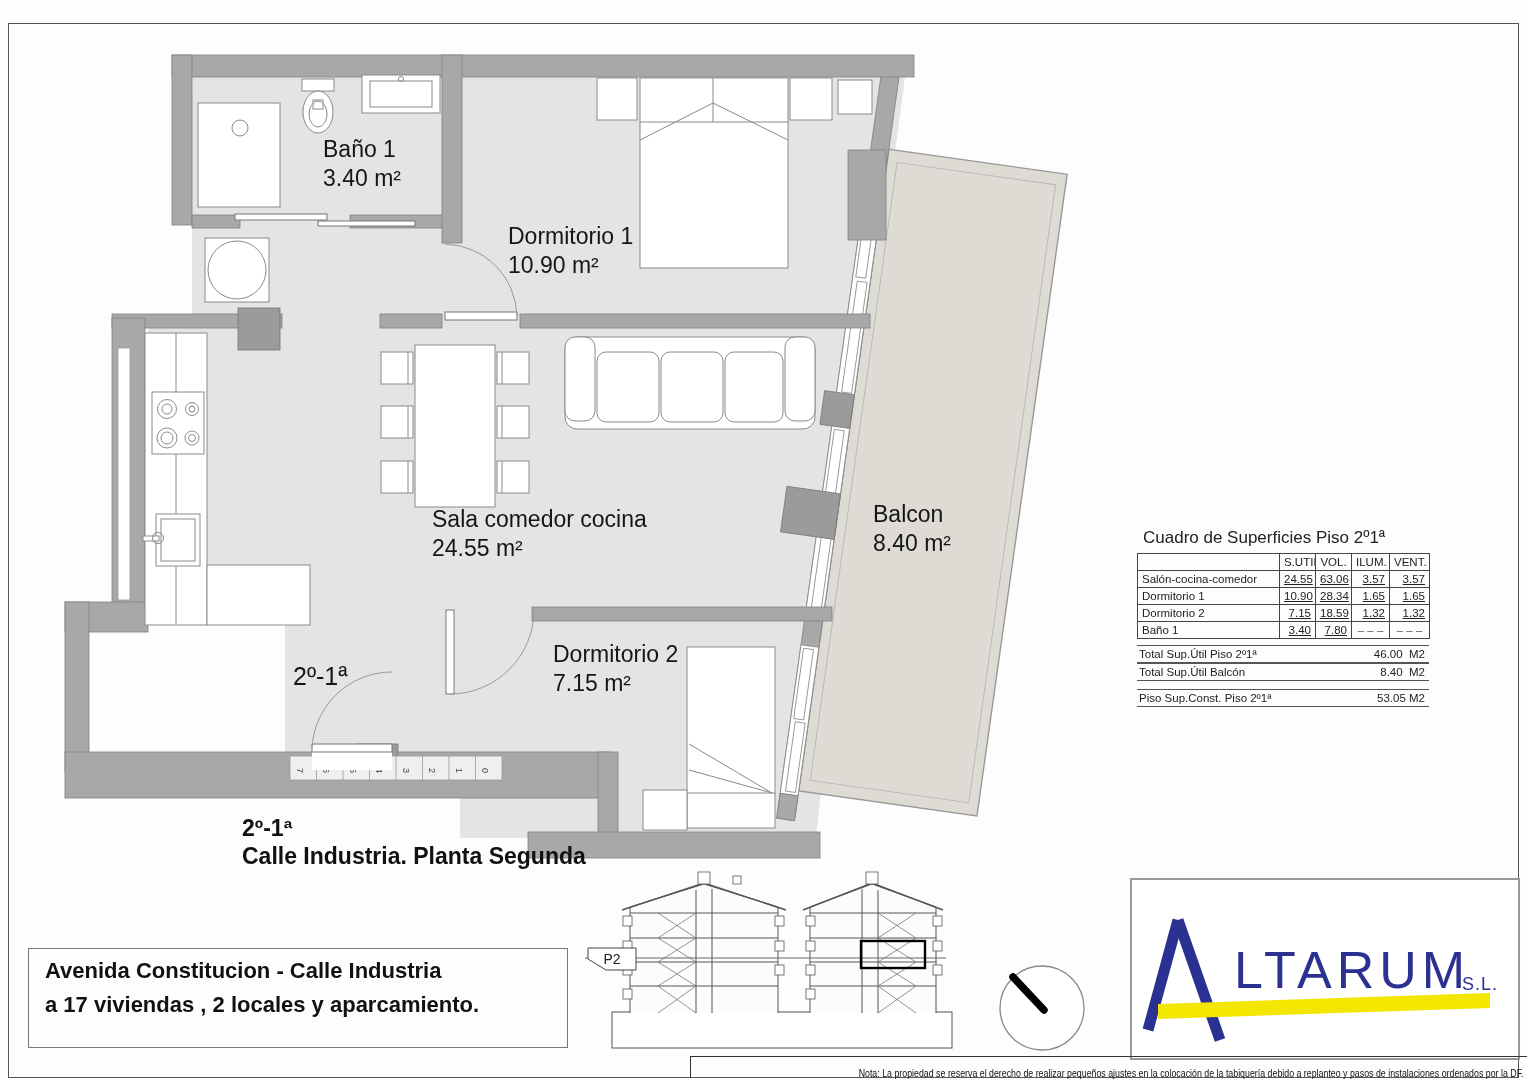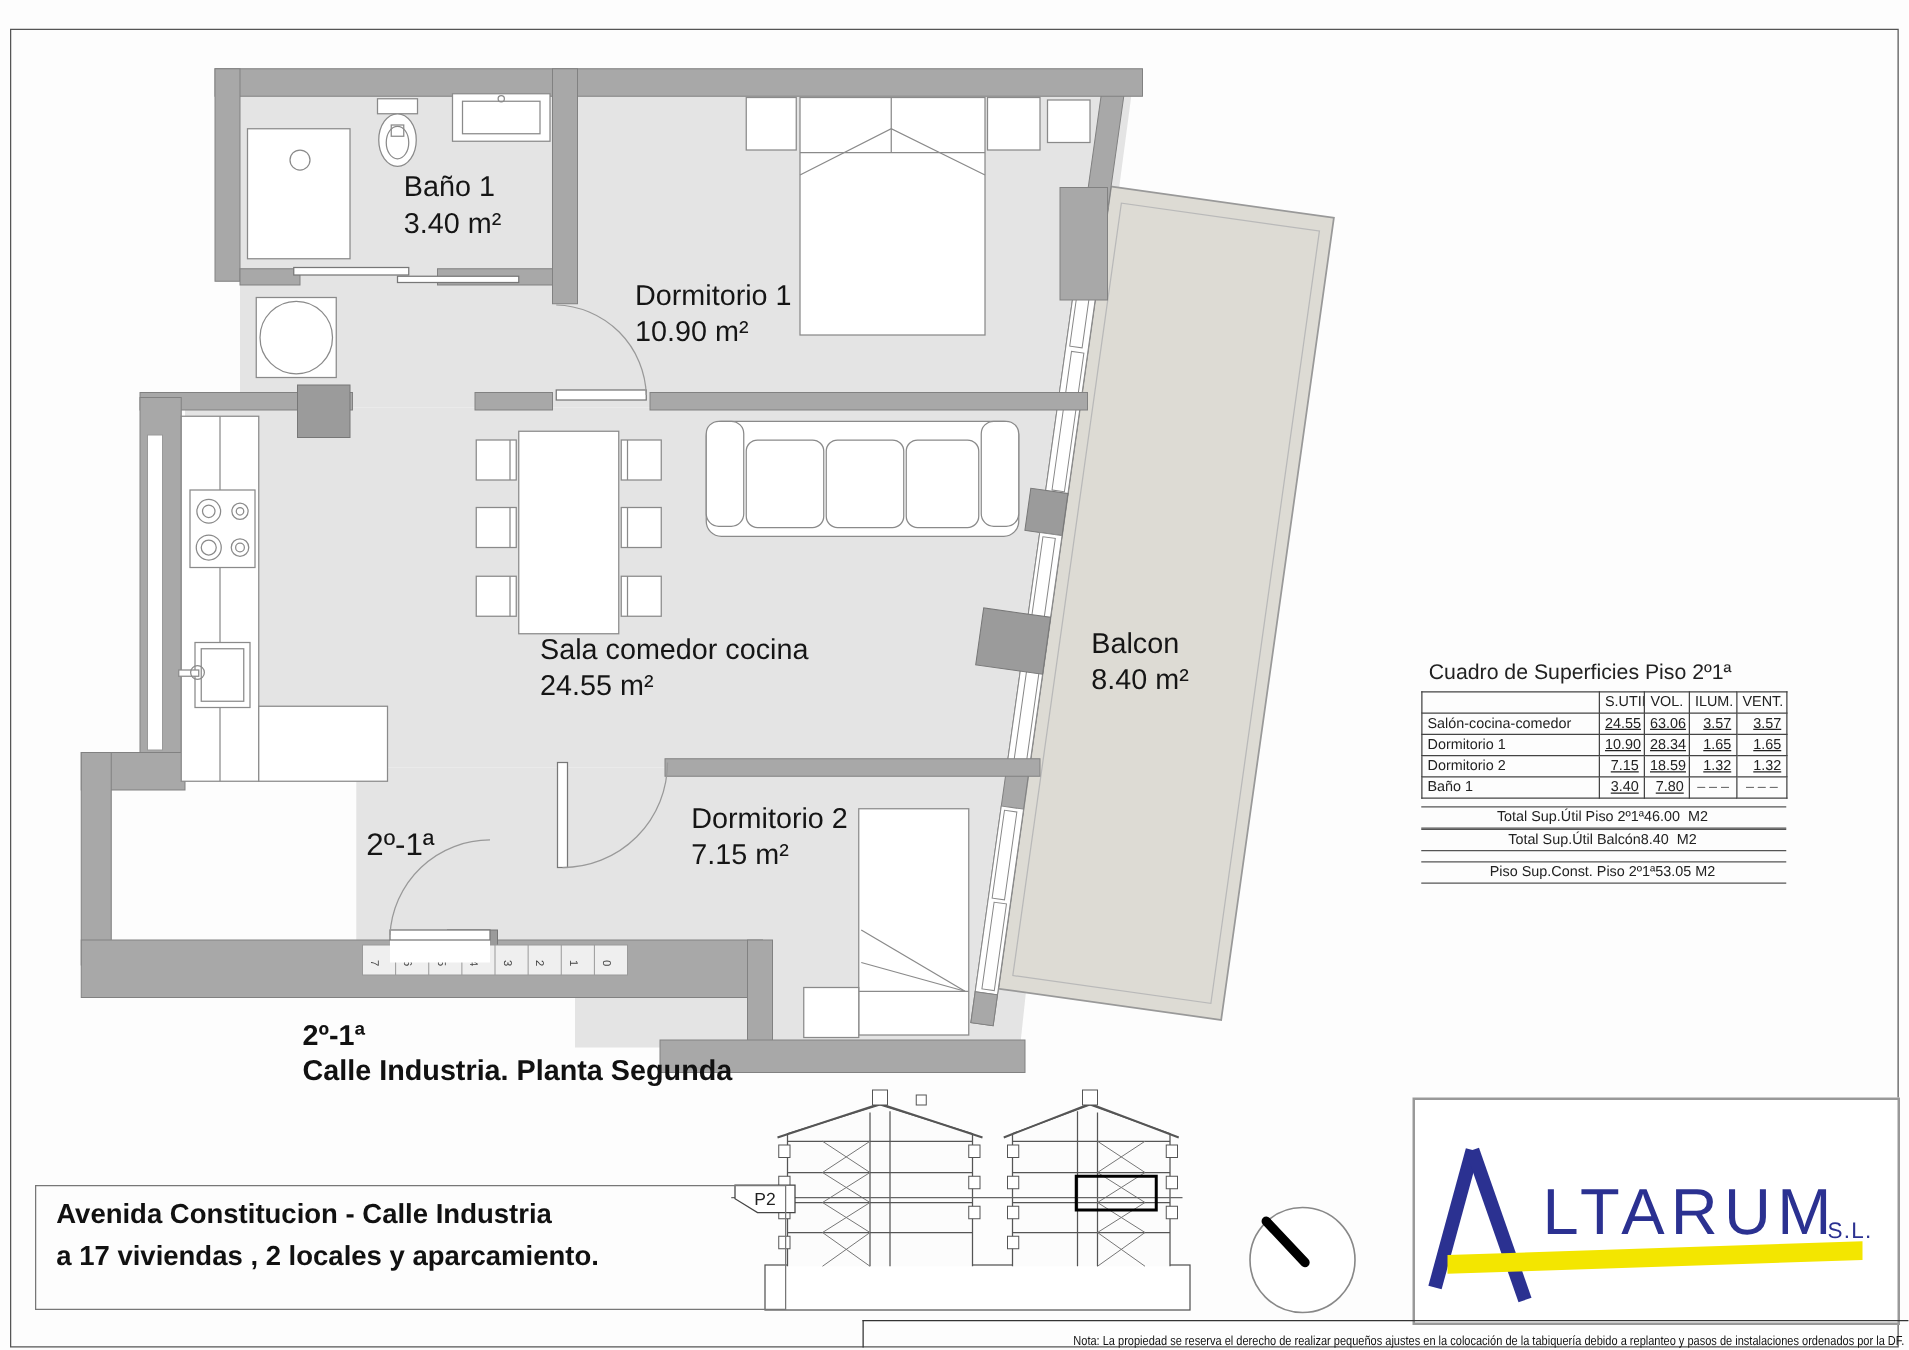--- a/index.html
+++ b/index.html
@@ -3,34 +3,34 @@
 <meta charset="utf-8">
 <style>
   html,body{margin:0;padding:0;background:#fff;}
   #sheet{position:relative;width:1527px;height:1080px;background:#fdfdfd;overflow:hidden;
          font-family:"Liberation Sans",sans-serif;color:#111;}
   .frame{position:absolute;left:8px;top:23px;width:1509px;height:1053px;border:1px solid #555;}
   svg{position:absolute;left:0;top:0;}
   .lbl{position:absolute;font-size:23px;color:#151515;white-space:nowrap;line-height:1.28;}
   .entry-lbl{position:absolute;font-size:25px;color:#151515;}
   .plan-title{position:absolute;left:242px;top:814px;font-weight:bold;font-size:23px;line-height:1.22;}
-  .addr{position:absolute;left:28px;top:948px;width:601px;height:100px;border:1.5px solid #777;
+  .addr{position:absolute;left:28px;top:948px;width:540px;height:100px;border:1.5px solid #777;
         box-sizing:border-box;padding:8px 0 0 16px;font-weight:bold;font-size:22px;line-height:1.3;}
   .addr .l1{margin-bottom:5px;}
   
   .surf{position:absolute;left:1137px;top:528px;width:292px;font-size:11.5px;color:#222;}
   .surf .ttl{font-size:17px;margin:0 0 5px 6px;color:#222;}
   .surf table{border-collapse:collapse;width:100%;table-layout:fixed;}
   .surf td,.surf th{border:1px solid #444;height:16px;padding:0 4px;font-weight:normal;
                     font-size:11.5px;overflow:hidden;white-space:nowrap;}
   .surf th{text-align:center;}
   .surf td.num{text-align:right;text-decoration:underline;}
   .surf td.dash{text-align:center;color:#555;}
   .totals{margin-top:6px;}
-  .trow{display:flex;justify-content:center;border-top:1px solid #555;border-bottom:1px solid #555;
+  .trow{display:flex;justify-content:space-between;border-top:1px solid #555;border-bottom:1px solid #555;
         padding:2px 4px 2px 2px;}
   .trow.gap{margin-top:8px;}
   .trow .v{white-space:pre;}
   
   .logo{position:absolute;left:1130px;top:878px;width:390px;height:182px;border:2px solid #999;
         box-sizing:border-box;background:#fff;}
   .logo svg{position:absolute;left:0;top:0;}
   .logo .letters{position:absolute;left:102px;top:60px;font-size:52px;letter-spacing:5px;
                  color:#2b3191;font-family:"Liberation Sans",sans-serif;}
   .logo .suffix{position:absolute;left:330px;top:94px;font-size:18px;color:#2b3191;letter-spacing:1px;}

